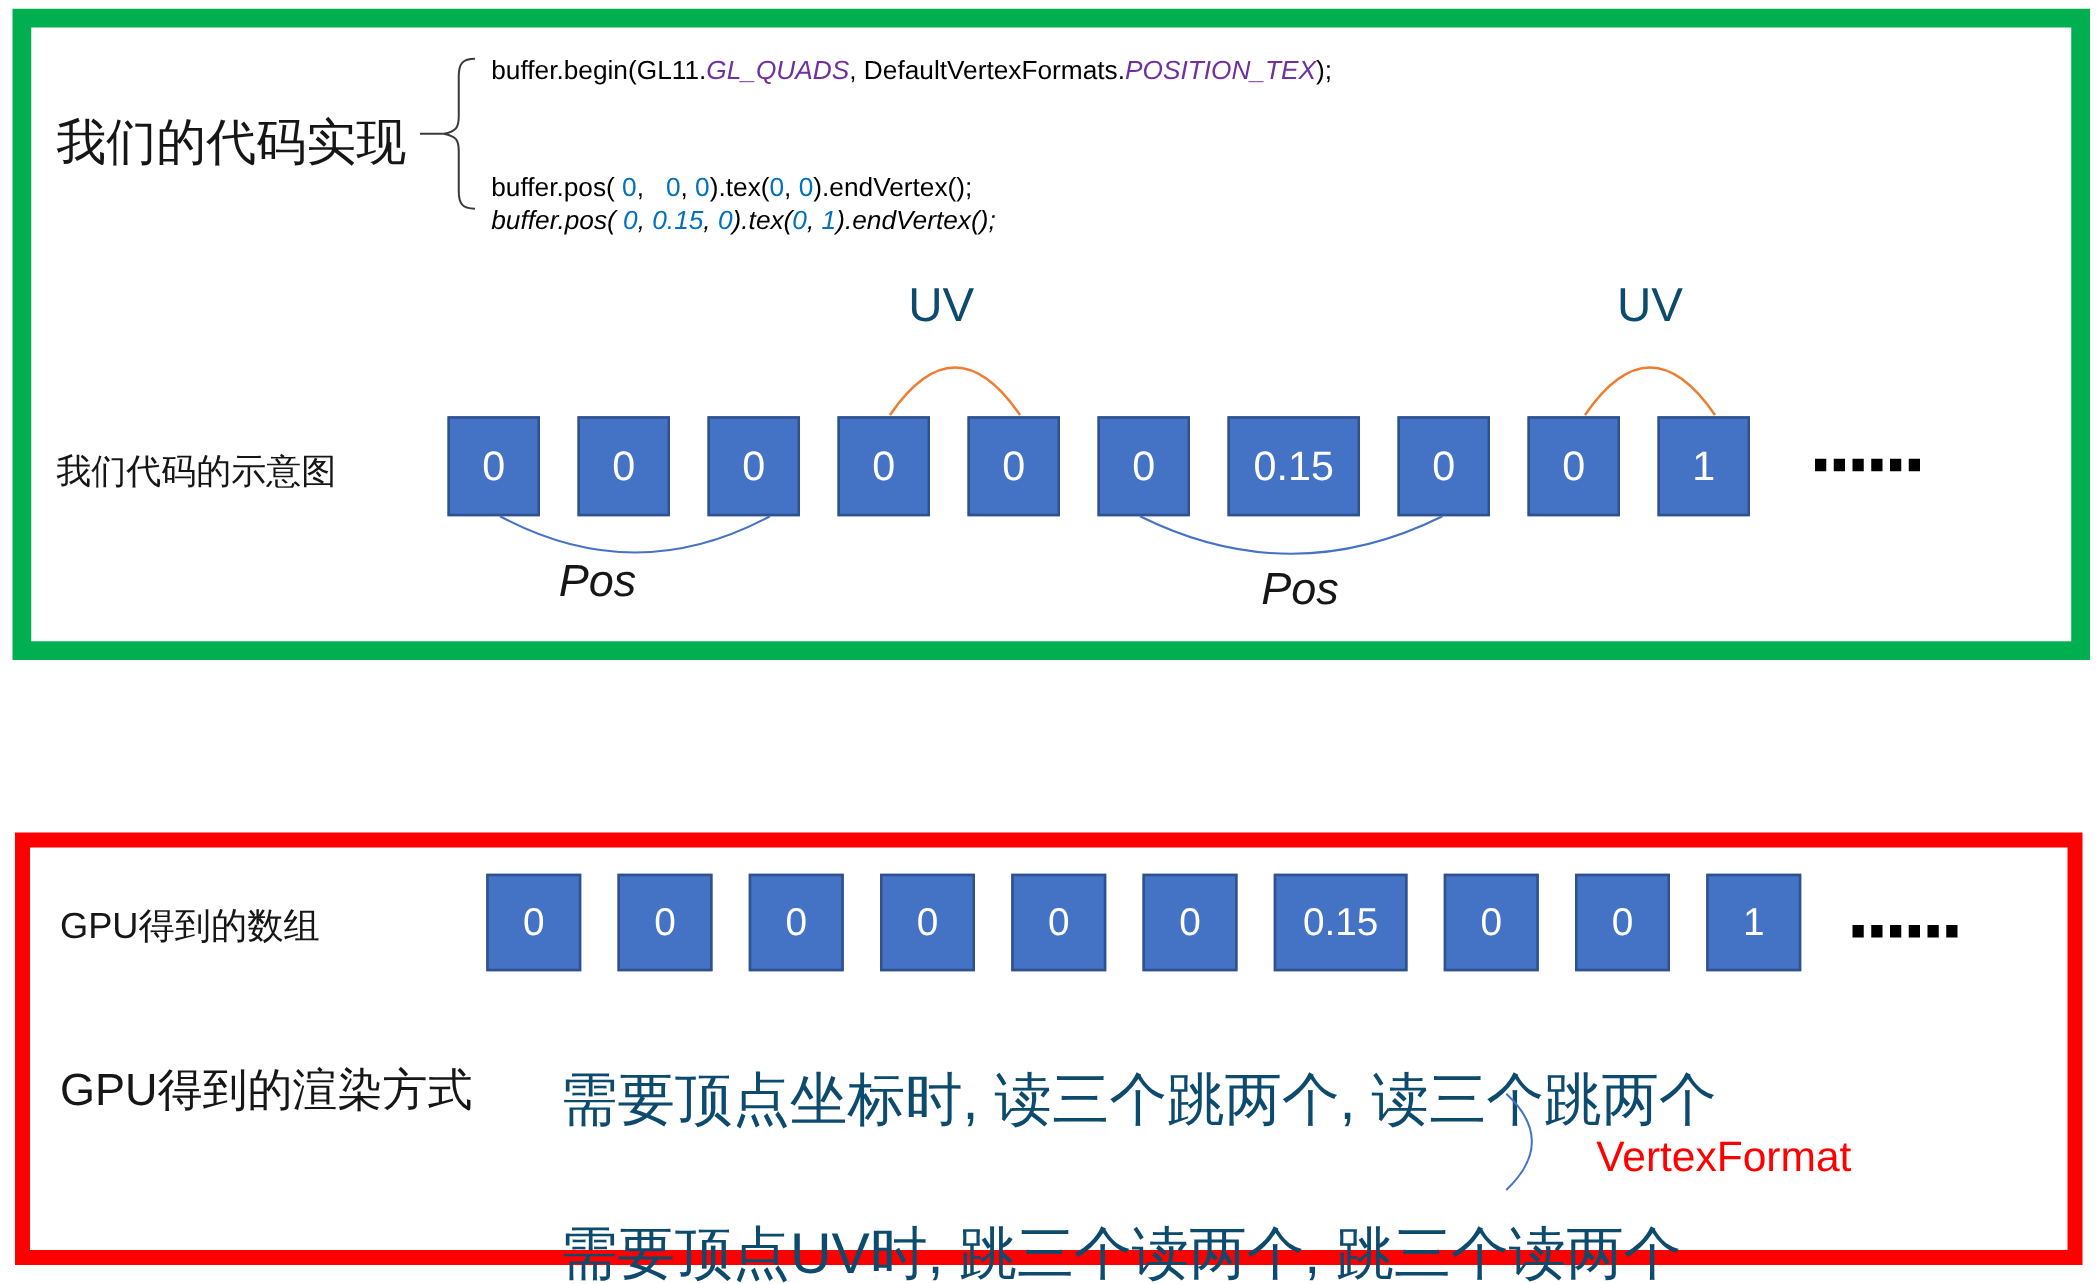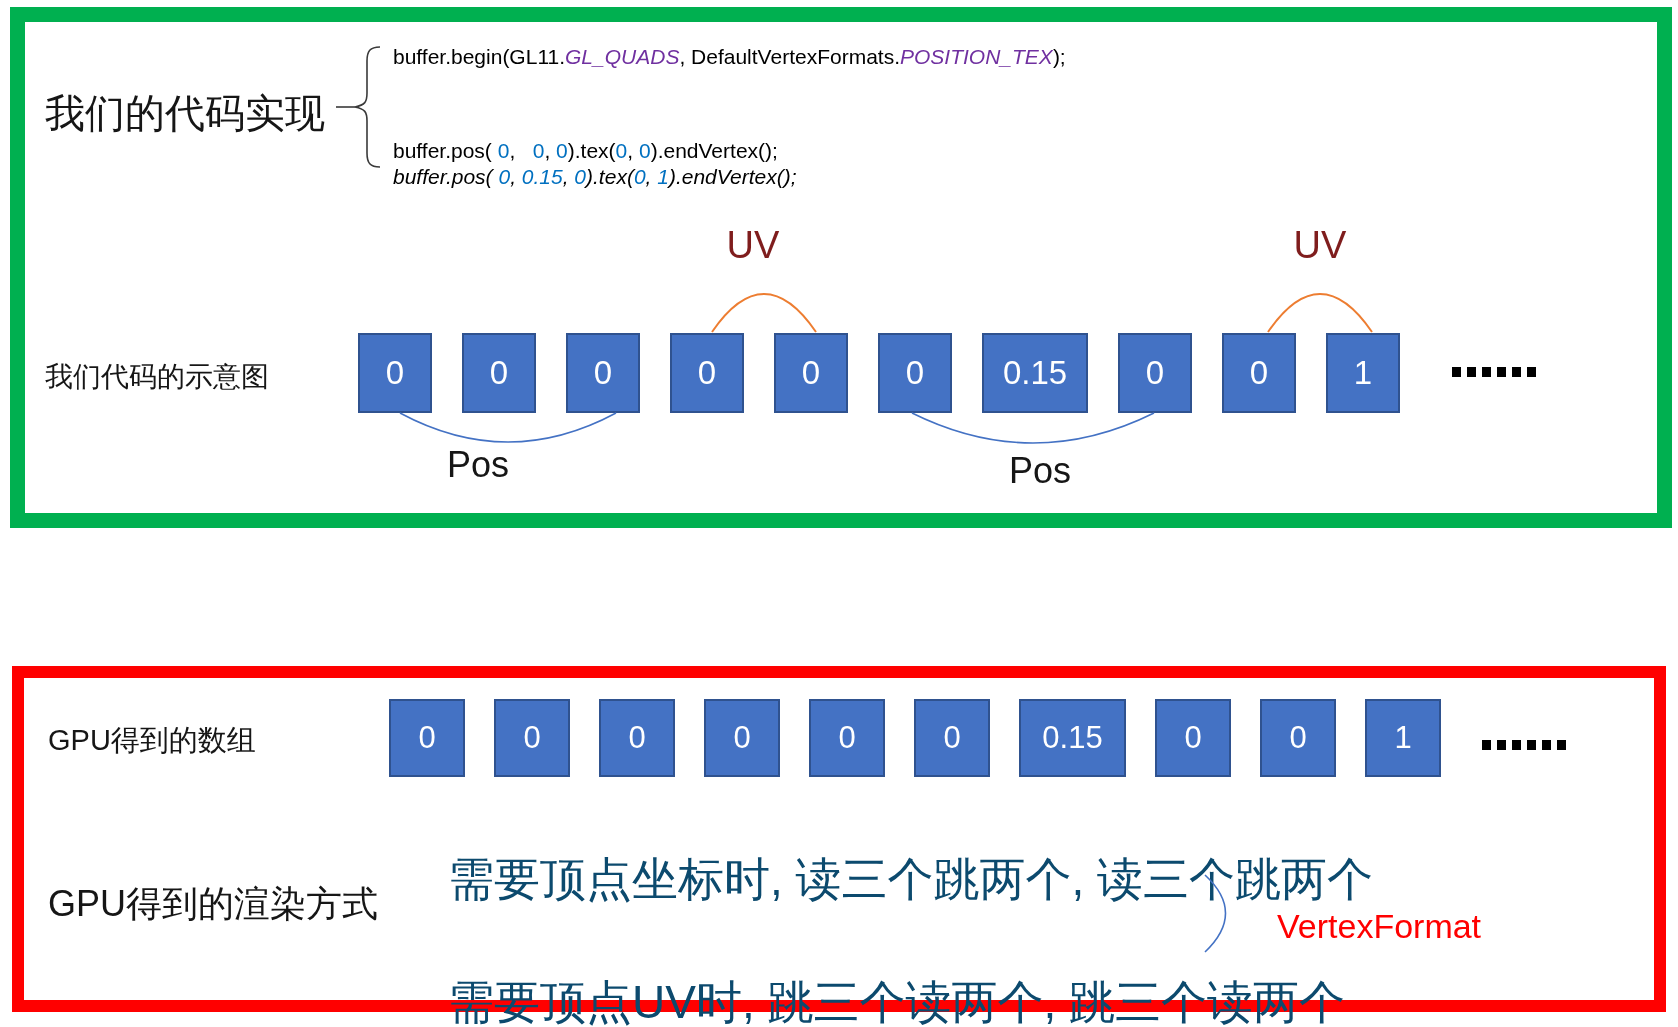--- a/index.html
+++ b/index.html
@@ -9,30 +9,30 @@
   }
   .abs{position:absolute;}
   .panel{position:absolute;box-sizing:border-box;background:transparent;}
   .panel-green{left:10px;top:7px;width:1662px;height:521px;border:15px solid var(--green,#00B050);}
   .panel-red{left:12px;top:666px;width:1654px;height:346px;border:12px solid var(--red,#FF0000);}
 
   .label-cn{white-space:nowrap;color:#161616;}
   .impl-label{left:45px;top:86px;font-size:40px;}
   .diagram-label{left:45px;top:358px;font-size:28px;}
   .gpu-array-label{left:48px;top:721px;font-size:29px;}
-  .gpu-render-label{left:48px;top:848px;font-size:36px;margin-top:32px;}
+  .gpu-render-label{left:48px;top:848px;font-size:36px;}
   .rule-line{position:absolute;left:448px;font-size:46px;white-space:nowrap;color:#0c4a6e;}
   .rule-1{top:849px;}
   .rule-2{top:929px;margin-top:43px;}
   .vertexformat{left:1277px;top:897px;font-size:34px;color:var(--red,#FF0000);white-space:nowrap;margin-top:10px;}
 
-  .uv-label{font-size:38px;color:#7f1d1d;transform:translateX(-50%);}
+  .uv-label{font-size:38px;color:#0c4a6e;transform:translateX(-50%);}
   .uv-1{left:753px;top:224px;}
   .uv-2{left:1320px;top:224px;}
-  .pos-label{font-size:36px;color:#161616;transform:translateX(-50%);}
+  .pos-label{font-size:36px;color:#161616;transform:translateX(-50%);font-style:italic;}
   .pos-1{left:478px;top:444px;}
   .pos-2{left:1040px;top:450px;}
 
   .code-line{position:absolute;left:393px;font-size:21px;white-space:pre;color:#000;}
   .code-1{top:45px;}
   .code-2{top:139px;}
   .code-3{top:165px;font-style:italic;}
   .code-line .kw{color:var(--kw,#7030A0);font-style:italic;}
   .code-line .num{color:var(--num,#0070C0);}
 

